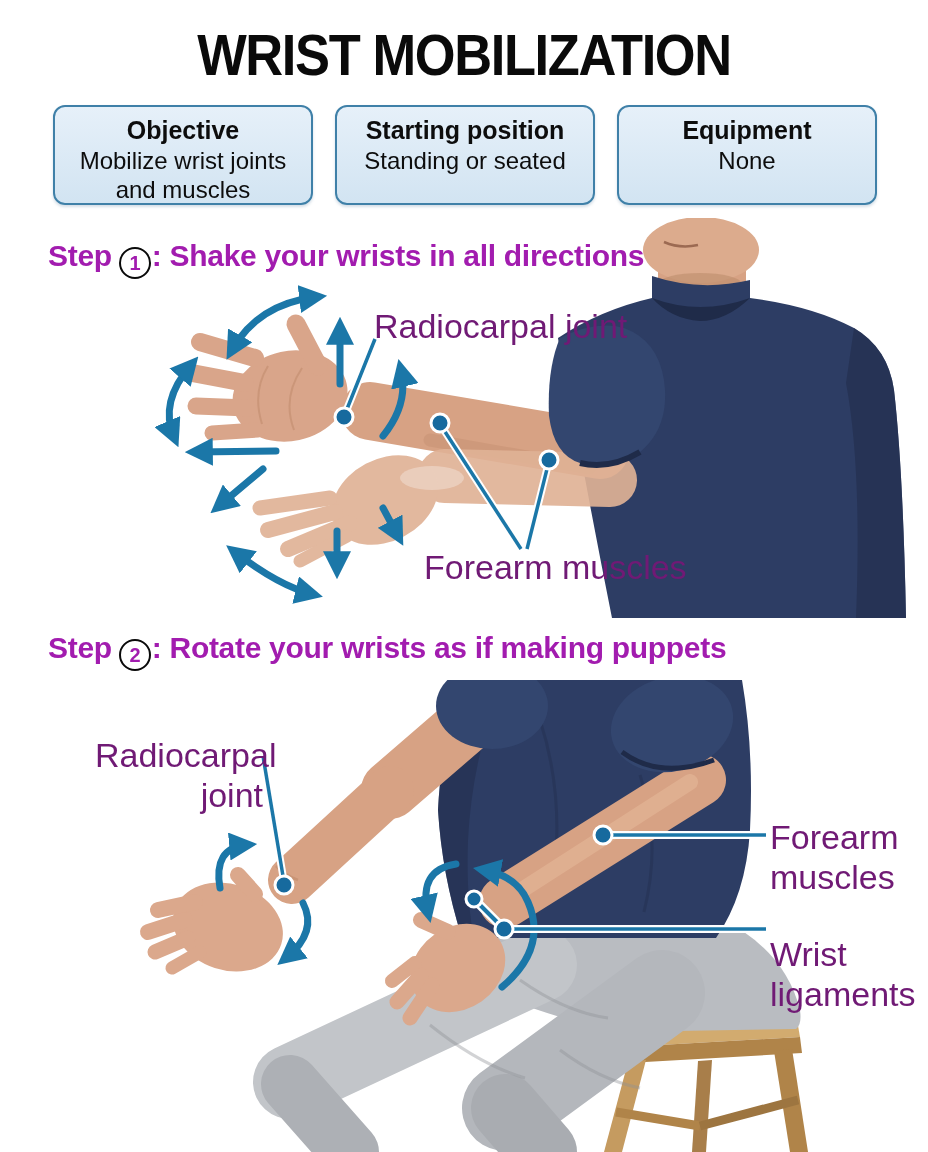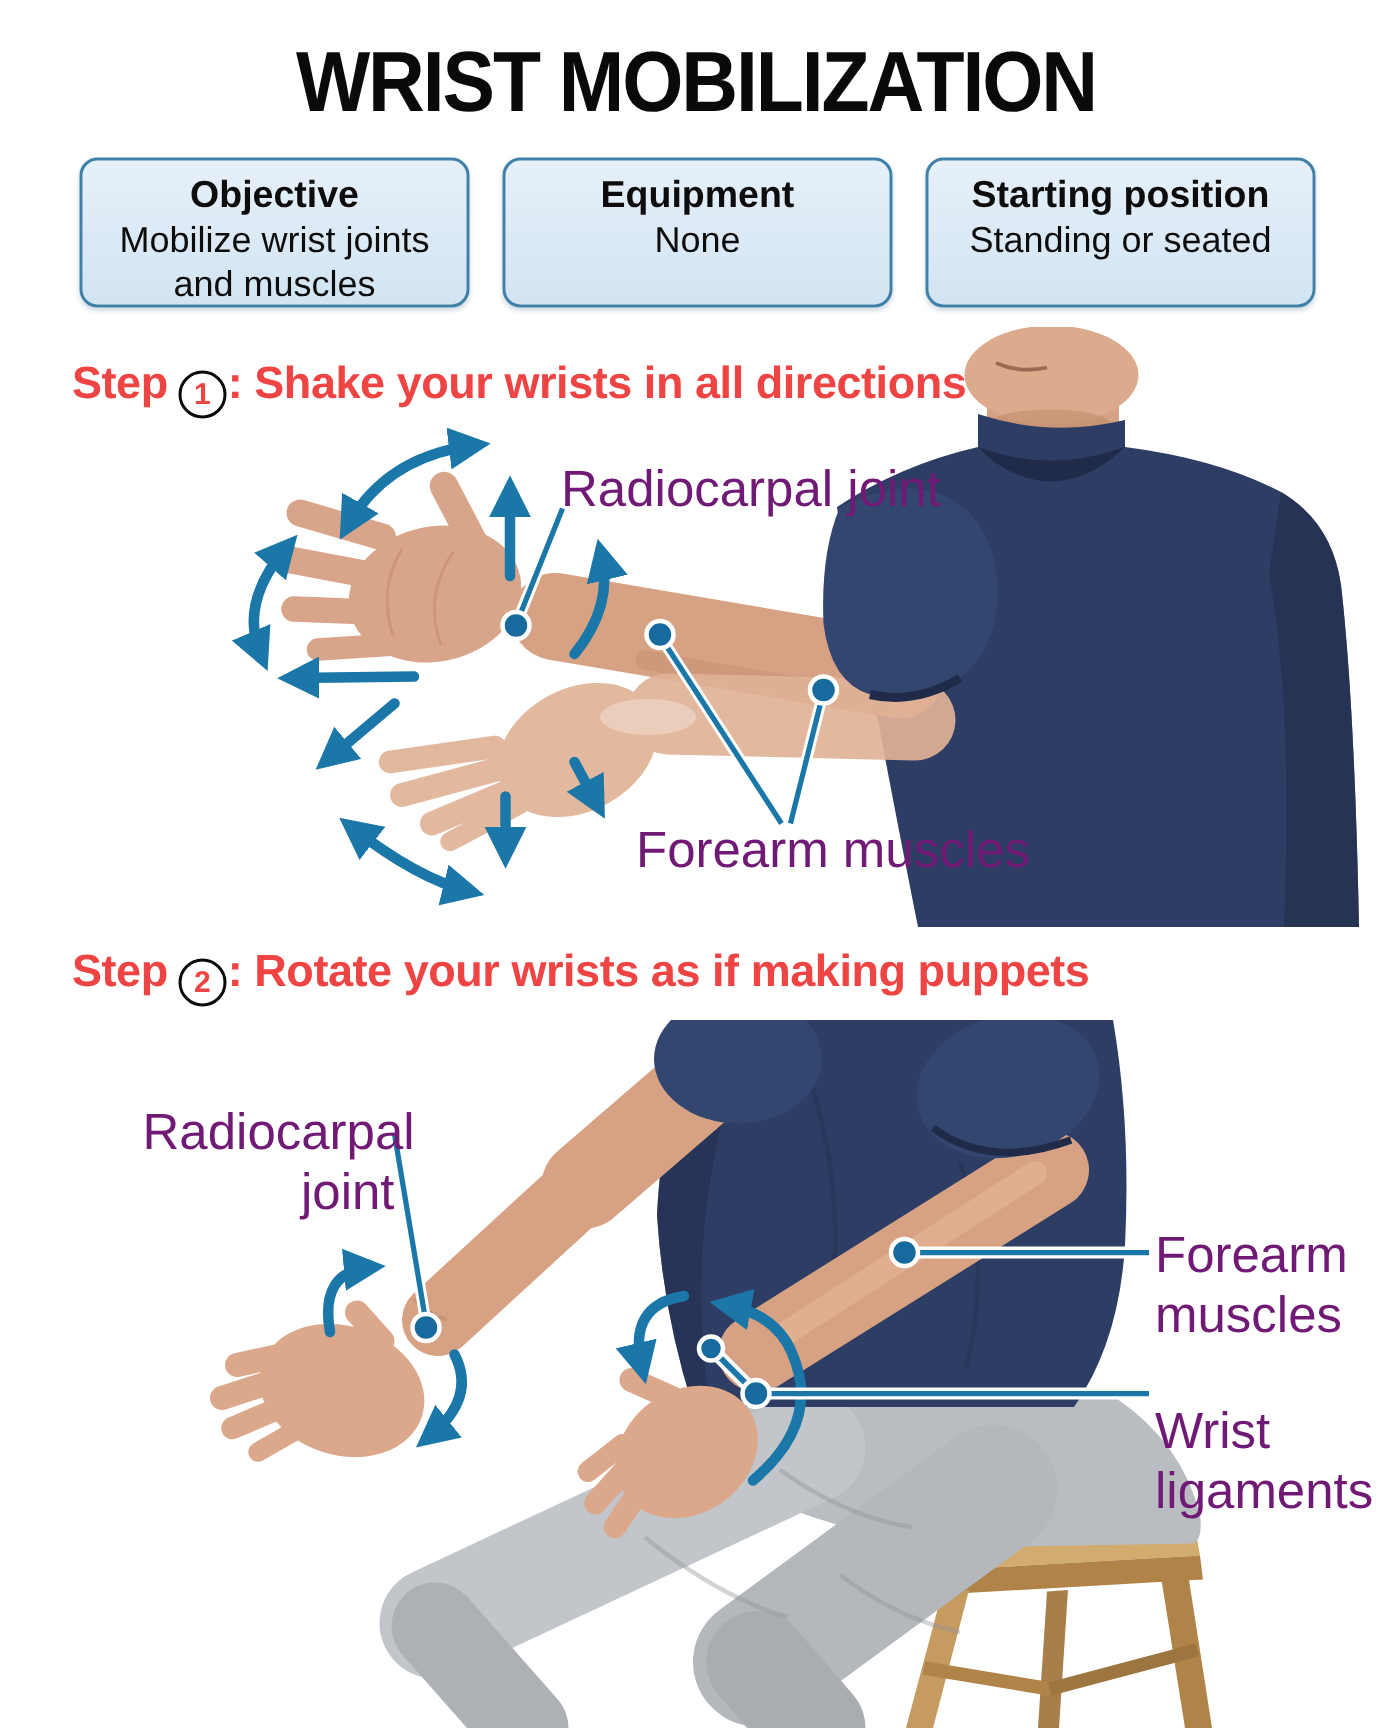--- a/index.html
+++ b/index.html
@@ -12,21 +12,21 @@
          transform:scaleX(.92);transform-origin:center;}
 
   .boxes{position:absolute;top:105px;left:53px;width:920px;display:flex;gap:22px;}
   .box{width:260px;height:100px;box-sizing:border-box;border:2.5px solid #3f80a8;border-radius:12px;
        background:linear-gradient(#e6f0f9,#d2e4f2);text-align:center;padding:9px 8px 0;
        box-shadow:0 2px 3px rgba(60,100,140,.22);}
   .box .bh{font-size:25px;font-weight:bold;margin:0;line-height:1.15;}
   .box .bb{font-size:24px;margin:2px 0 0;line-height:1.2;text-align:center;}
 
   .step-heading{position:absolute;left:48px;font-size:30px;font-weight:bold;
-                letter-spacing:-0.3px;color:#ef4444;white-space:nowrap;}
+                letter-spacing:-0.3px;color:#a21caf;white-space:nowrap;}
   #step1-heading{top:239px;}
   #step2-heading{top:631px;}
   .circled{display:inline-block;width:28px;height:28px;border:2.5px solid #0a0a0a;border-radius:50%;
            text-align:center;line-height:28px;font-size:20px;font-weight:bold;
            vertical-align:-4px;margin:0 1px 0 7px;}
 
   .svg-layer{position:absolute;left:0;width:928px;}
   #s1{top:218px;height:400px;}
   #s2{top:680px;height:472px;}
 
@@ -43,26 +43,26 @@
 <div id="page">
 
   <div class="title">WRIST MOBILIZATION</div>
 
   <div class="boxes">
     <div class="box">
       <div class="bh">Objective</div>
       <div class="bb">Mobilize wrist joints and muscles</div>
     </div>
     <div class="box">
+      <div class="bh">Starting position</div>
+      <div class="bb">Standing or seated</div>
+    </div>
+    <div class="box">
       <div class="bh">Equipment</div>
       <div class="bb">None</div>
-    </div>
-    <div class="box">
-      <div class="bh">Starting position</div>
-      <div class="bb">Standing or seated</div>
     </div>
   </div>
 
   <div class="step-heading" id="step1-heading">
     <span>Step</span><span class="circled">1</span><span>: Shake your wrists in all directions</span>
   </div>
 
   <svg id="s1" class="svg-layer" viewBox="0 0 928 400">
     <defs>
       <marker id="ah" viewBox="0 0 10 10" refX="6" refY="5" markerWidth="4" markerHeight="4" orient="auto">

